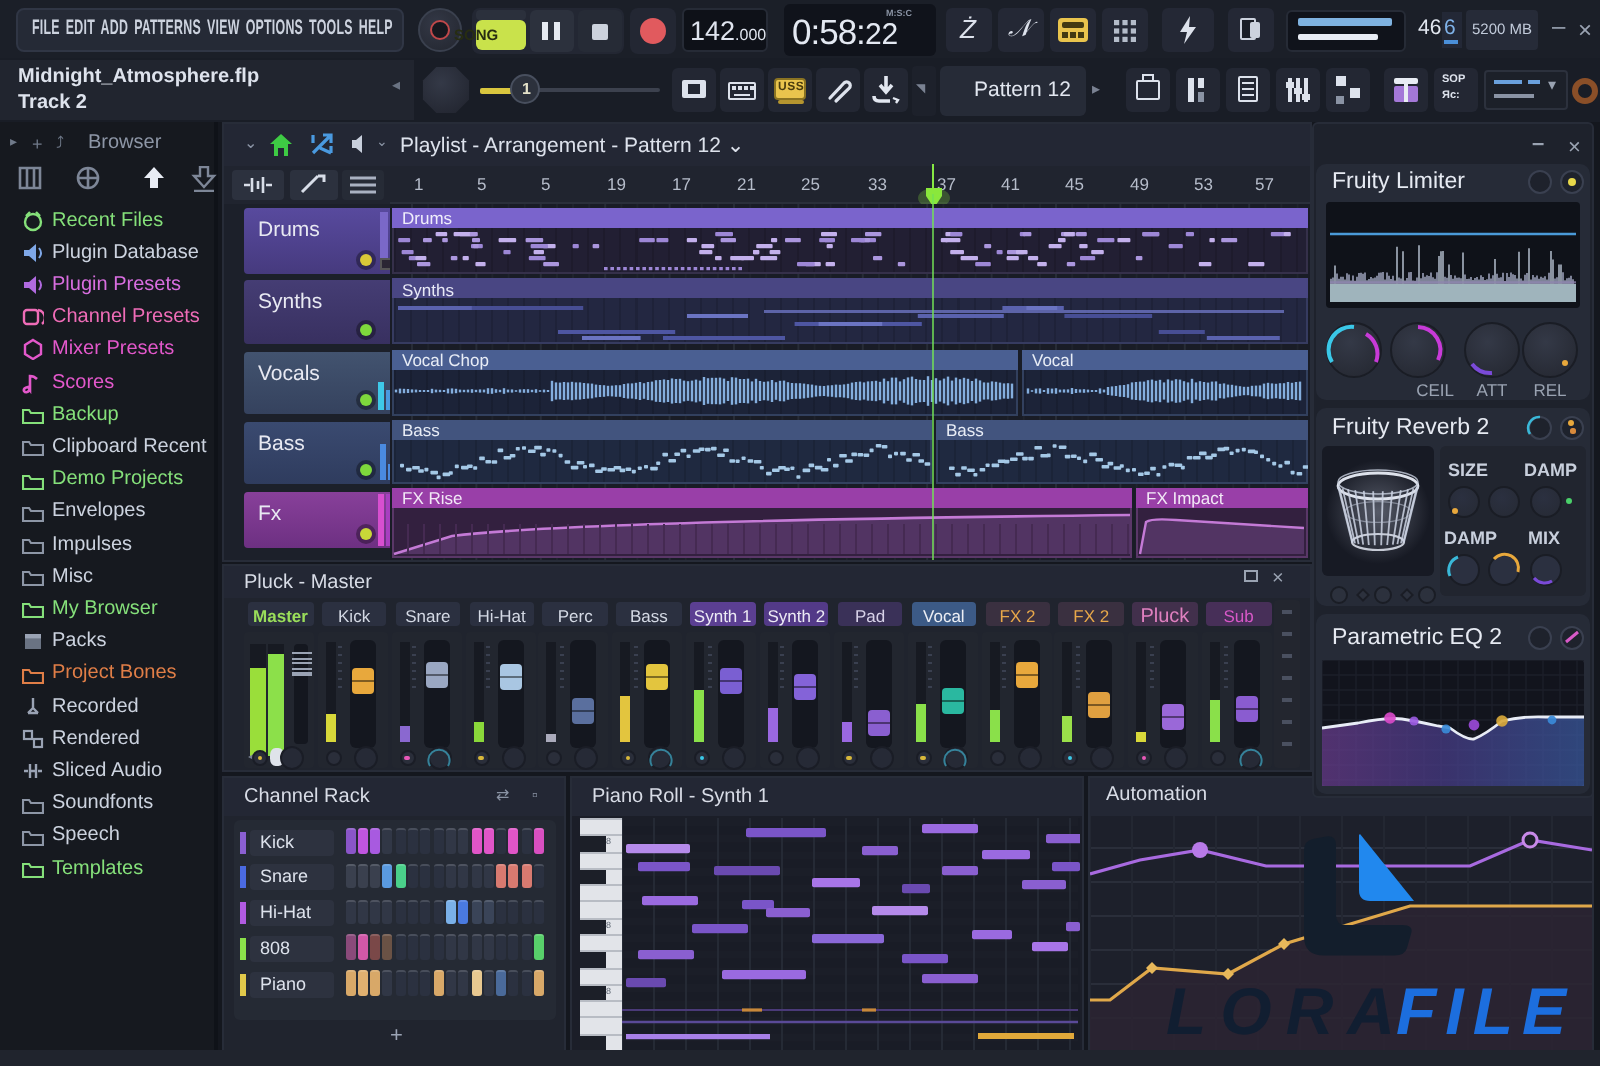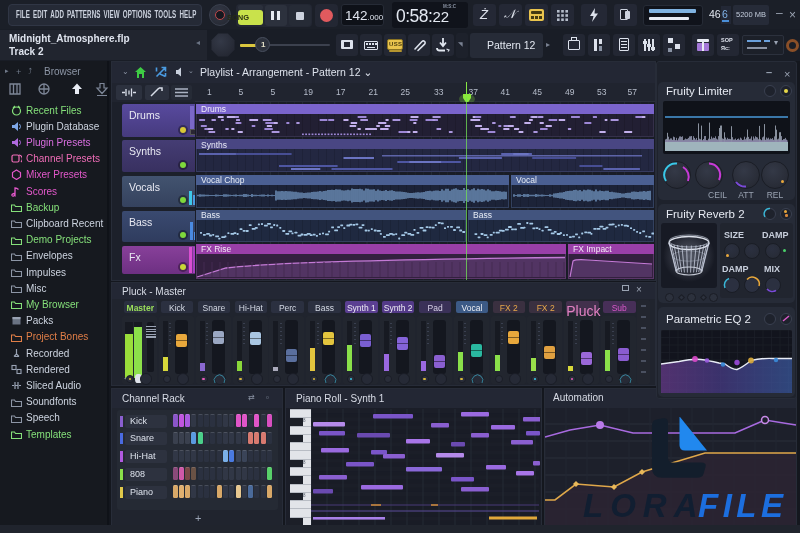--- a/index.html
+++ b/index.html
@@ -1173,21 +1173,21 @@
 <div style="position:absolute;left:537.9px;top:335px;width:2px;height:1px;background:#3a4050;"></div>
 <div style="position:absolute;left:537.9px;top:339px;width:2px;height:1px;background:#3a4050;"></div>
 <div style="position:absolute;left:537.9px;top:343px;width:2px;height:1px;background:#3a4050;"></div>
 <div style="position:absolute;left:543.4px;top:320px;width:13px;height:54px;background:#14171f;border-radius:3px;"></div>
 <div style="position:absolute;left:544.4px;top:346px;width:11px;height:13px;background:#e0a040;border-radius:2px;"></div>
 <div style="position:absolute;left:544.4px;top:351.5px;width:11px;height:1.5px;background:rgba(0,0,0,0.45);"></div>
 <div style="position:absolute;left:531.4px;top:375px;width:8px;height:8px;border-radius:50%;background:#2a2e3a;border:1px solid #1a1d26;"></div>
 <div style="position:absolute;left:533.9px;top:377.5px;width:2.5px;height:2.5px;border-radius:50%;background:#3ac8e8;"></div>
 <div style="position:absolute;left:545.4px;top:373px;width:12px;height:12px;border-radius:50%;background:#262a36;border:1px solid #1a1d26;"></div>
 <div style="position:absolute;left:566.2px;top:300.5px;width:32.5px;height:12.5px;background:#42304c;border-radius:2px;text-align:center;"></div>
-<div style="position:absolute;left:566.2px;top:302.5px;width:32.5px;text-align:center;font-size:14px;color:#e080c0;font-weight:400">Pluck</div>
+<div style="position:absolute;left:566.2px;top:302.5px;width:32.5px;text-align:center;font-size:10px;color:#e080c0;font-weight:400">Pluck</div>
 <div style="position:absolute;left:564.2px;top:316px;width:35px;height:68px;background:#22262f;border-radius:2px;"></div>
 <div style="position:absolute;left:568.2px;top:321px;width:5px;height:50px;background:#171a22;"></div>
 <div style="position:absolute;left:568.2px;top:366px;width:5px;height:5px;background:#d8d83a;"></div>
 <div style="position:absolute;left:574.7px;top:323px;width:2px;height:1px;background:#3a4050;"></div>
 <div style="position:absolute;left:574.7px;top:327px;width:2px;height:1px;background:#3a4050;"></div>
 <div style="position:absolute;left:574.7px;top:331px;width:2px;height:1px;background:#3a4050;"></div>
 <div style="position:absolute;left:574.7px;top:335px;width:2px;height:1px;background:#3a4050;"></div>
 <div style="position:absolute;left:574.7px;top:339px;width:2px;height:1px;background:#3a4050;"></div>
 <div style="position:absolute;left:574.7px;top:343px;width:2px;height:1px;background:#3a4050;"></div>
 <div style="position:absolute;left:580.2px;top:320px;width:13px;height:54px;background:#14171f;border-radius:3px;"></div>

